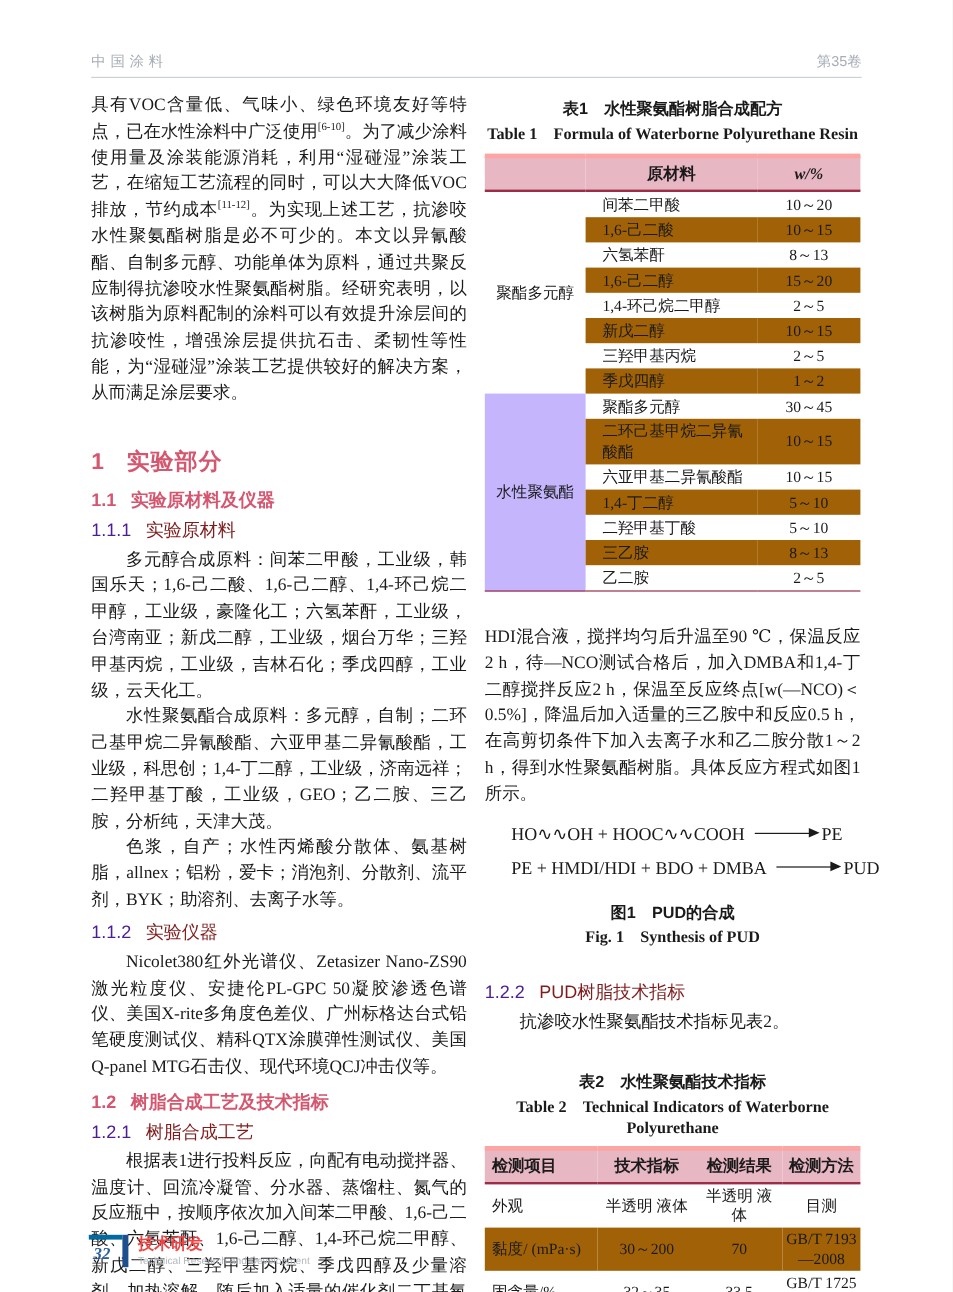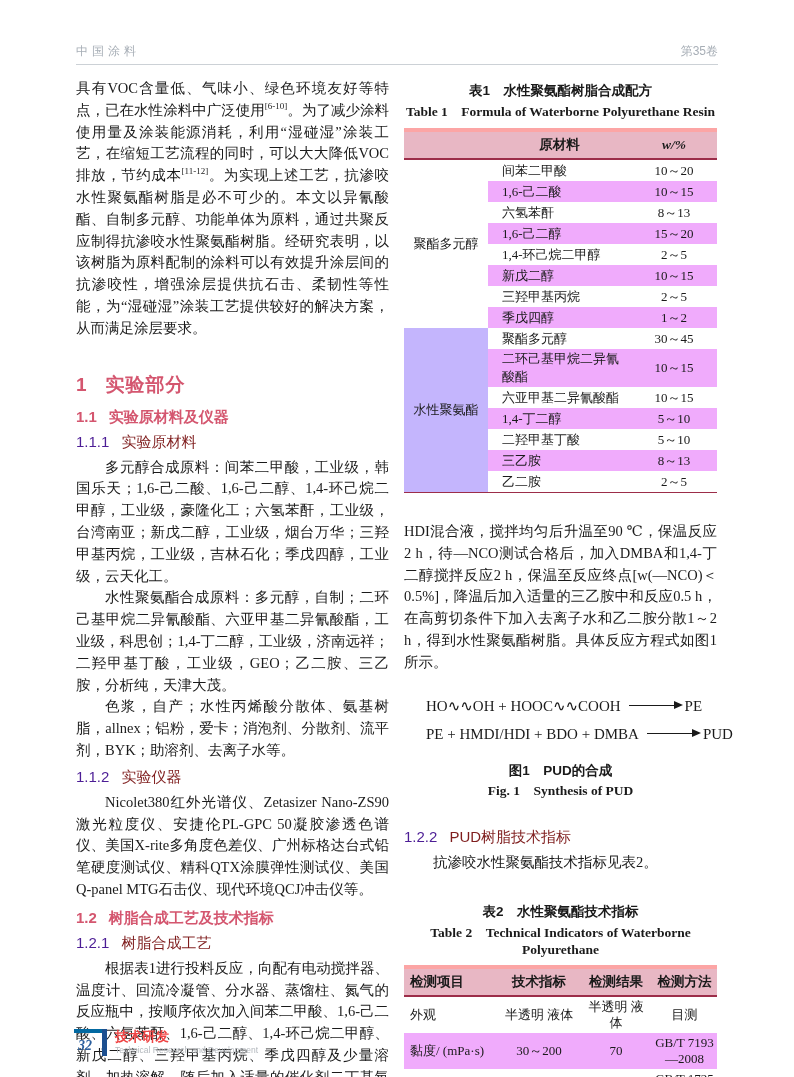--- a/index.html
+++ b/index.html
@@ -35,36 +35,36 @@
   .tcap-zh{font-family:"Liberation Sans","DejaVu Sans",sans-serif;font-weight:bold;
            font-size:13.5px;text-align:center;margin:4px 0 3px 0;}
   .tcap-en{font-weight:bold;font-size:13.5px;text-align:center;margin:0 0 7px 0;}
   table{border-collapse:collapse;width:100%;}
   .datatable{border-top:4px solid #fca5a5;border-bottom:1.5px solid #9c2d49;}
   .datatable th{
     background:#e8b7c4;font-size:13.5px;font-weight:bold;height:24px;
     border-bottom:2px solid #9c2d49;padding:1px 4px;
   }
   .datatable td{font-size:13px;height:19px;padding:1px 4px;}
-  .pink{background:#f0abfc;}
+  .pink{background:#a16207;}
   .gcell{text-align:center;font-size:13.5px;background:#ffffff;}
   .gcell.gpink{background:#c4b5fd;}
   
   .t1 .mat{text-align:left;padding-left:14px;}
   .t1 .val{text-align:center;width:78px;}
   .t1 .gcol{width:76px;}
   .t1 th.math{font-style:italic;}
   
   .t2 th{text-align:center;}
   .t2 th:first-child{text-align:left;padding-left:6px;}
   .t2 td{text-align:center;line-height:16px;padding:2px 3px;}
   .t2 td.item{text-align:left;padding-left:6px;}
   .t2 .c1{width:84px;}.t2 .c2{width:74px;}.t2 .c3{width:64px;}
   
-  .fig{margin:18px 0 10px 0;}
+  .fig{margin:8px 0 10px 0;}
   .eq{font-size:15px;line-height:28px;margin-left:22px;white-space:nowrap;}
   .arrow{display:inline-block;position:relative;vertical-align:middle;
          width:52px;height:1.6px;background:#1a1a1a;margin:0 4px 3px 8px;}
   .arrow::after{content:"";position:absolute;right:-2px;top:-4.2px;
          border-left:9px solid #1a1a1a;border-top:4.8px solid transparent;
          border-bottom:4.8px solid transparent;}
   .figcap-zh{font-family:"Liberation Sans","DejaVu Sans",sans-serif;font-weight:bold;
              font-size:13.5px;text-align:center;margin-top:14px;}
   .figcap-en{font-weight:bold;font-size:13.5px;text-align:center;margin-top:2px;}
   

